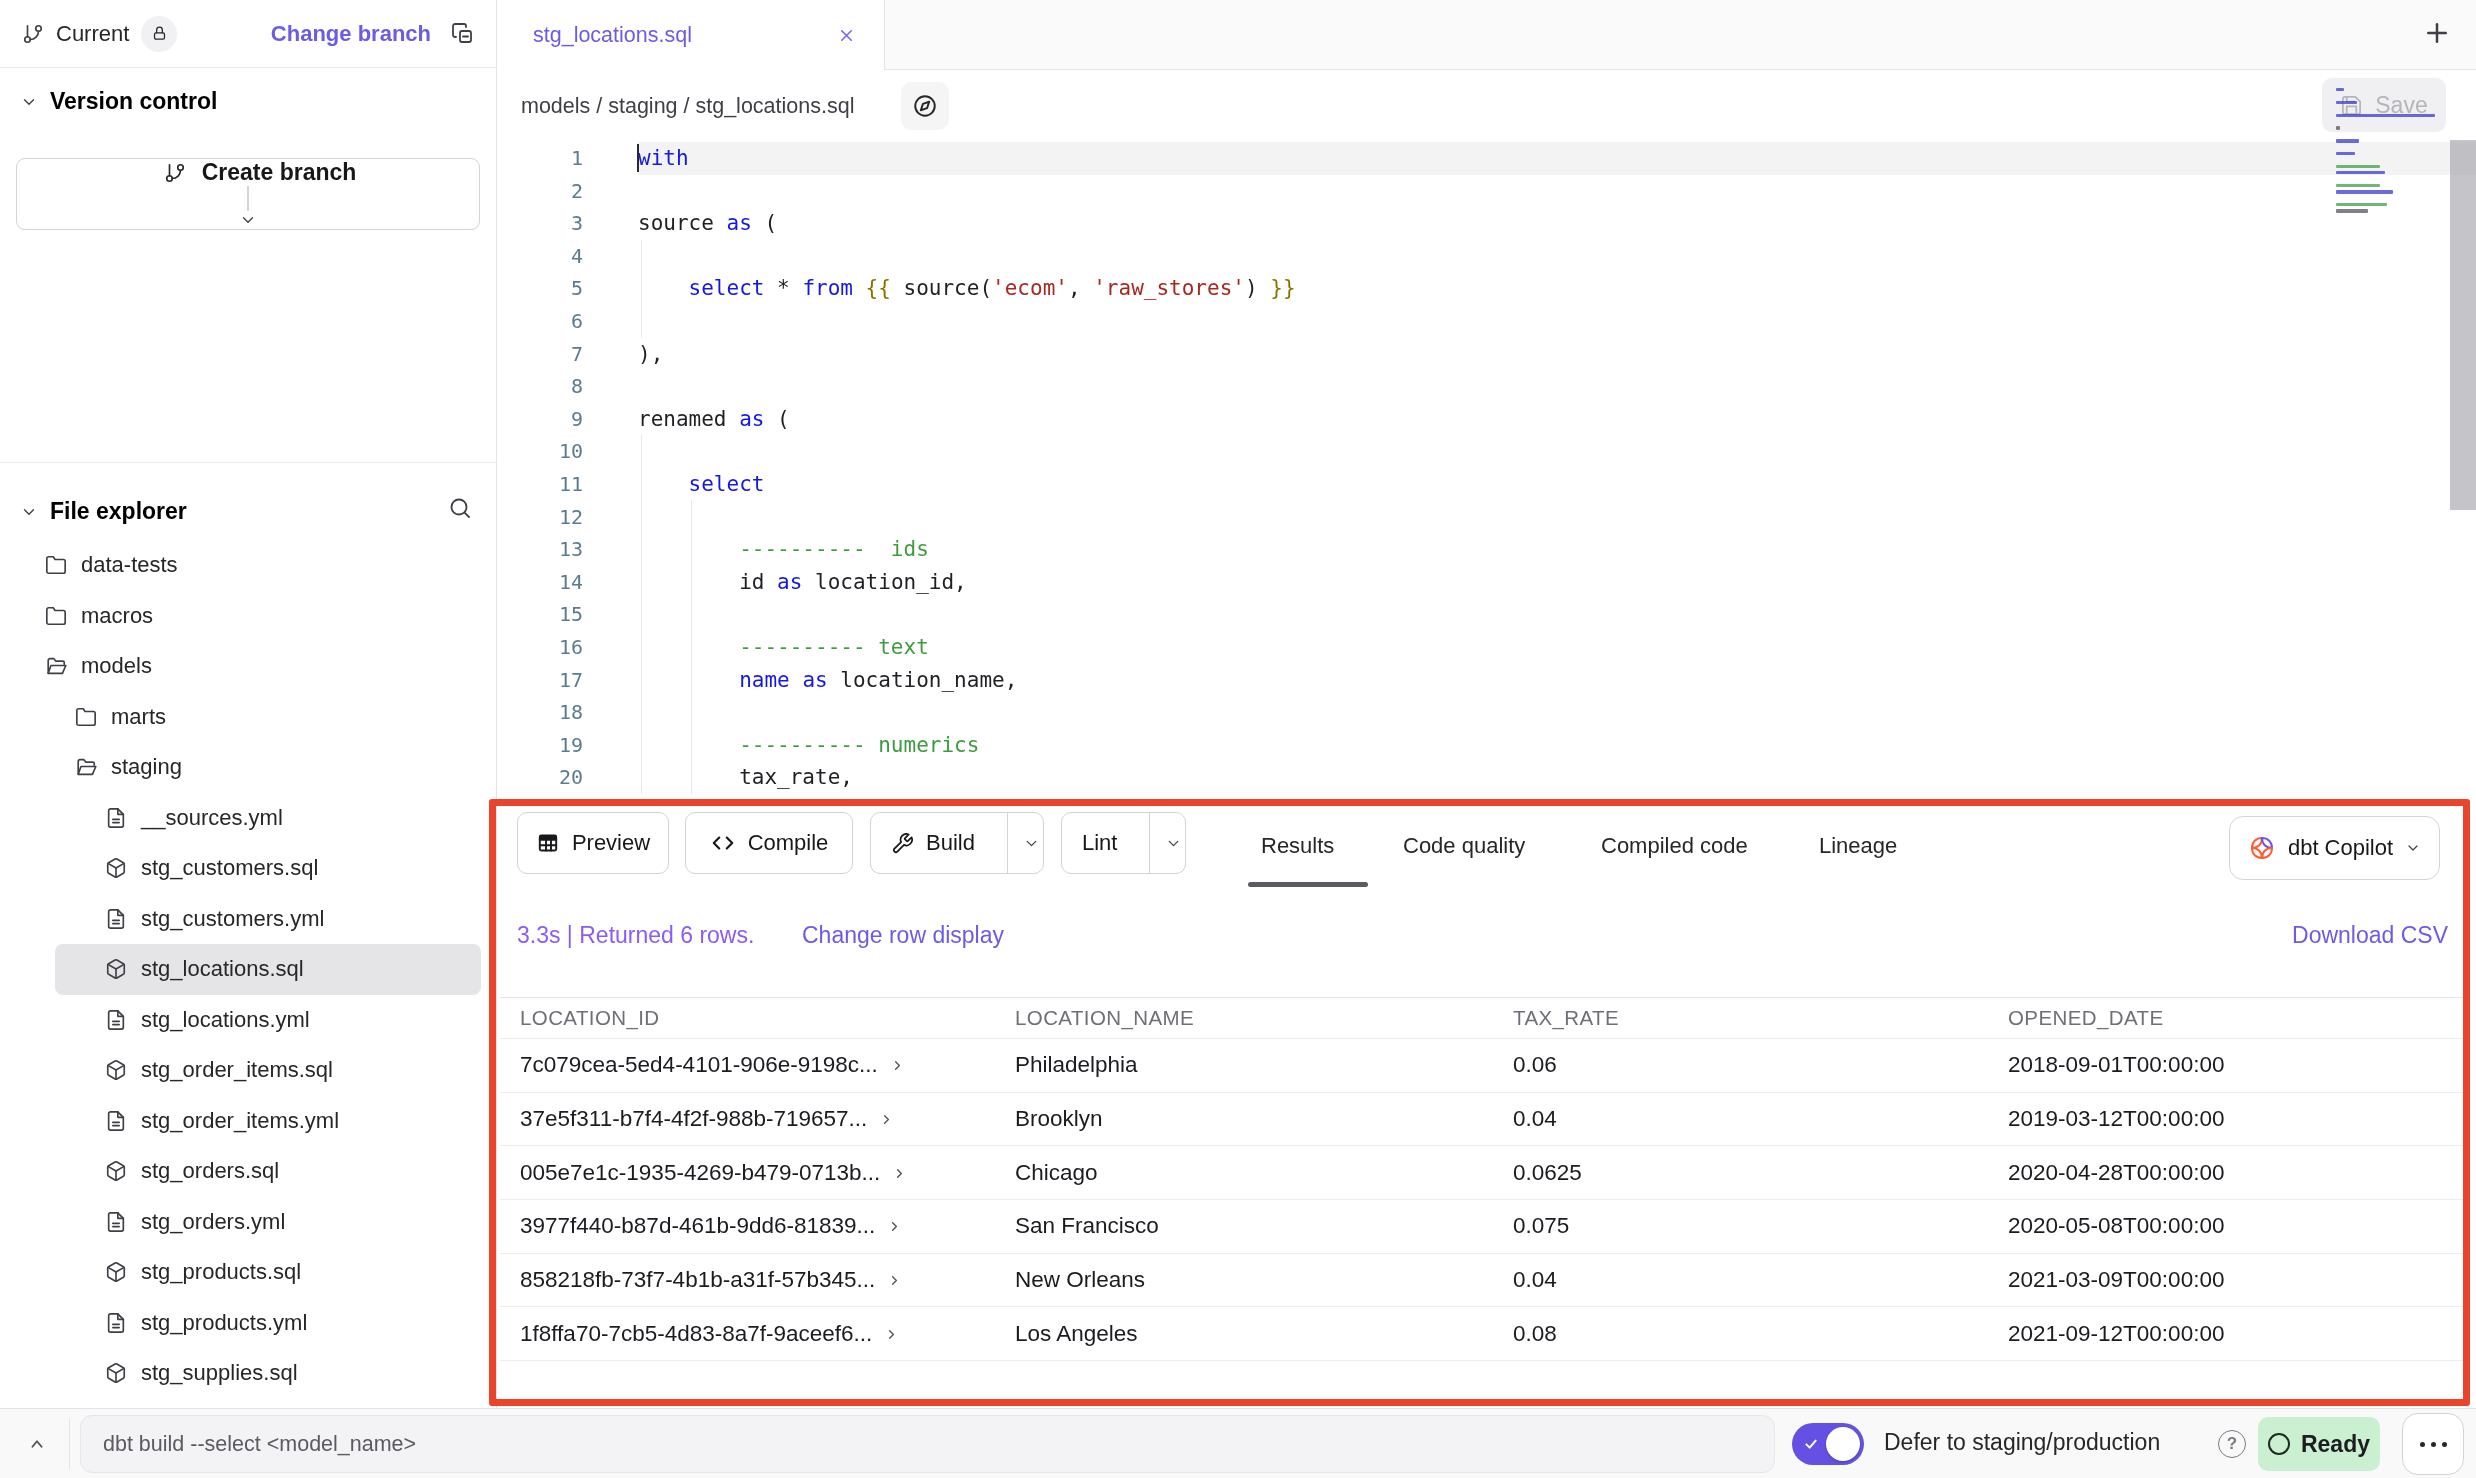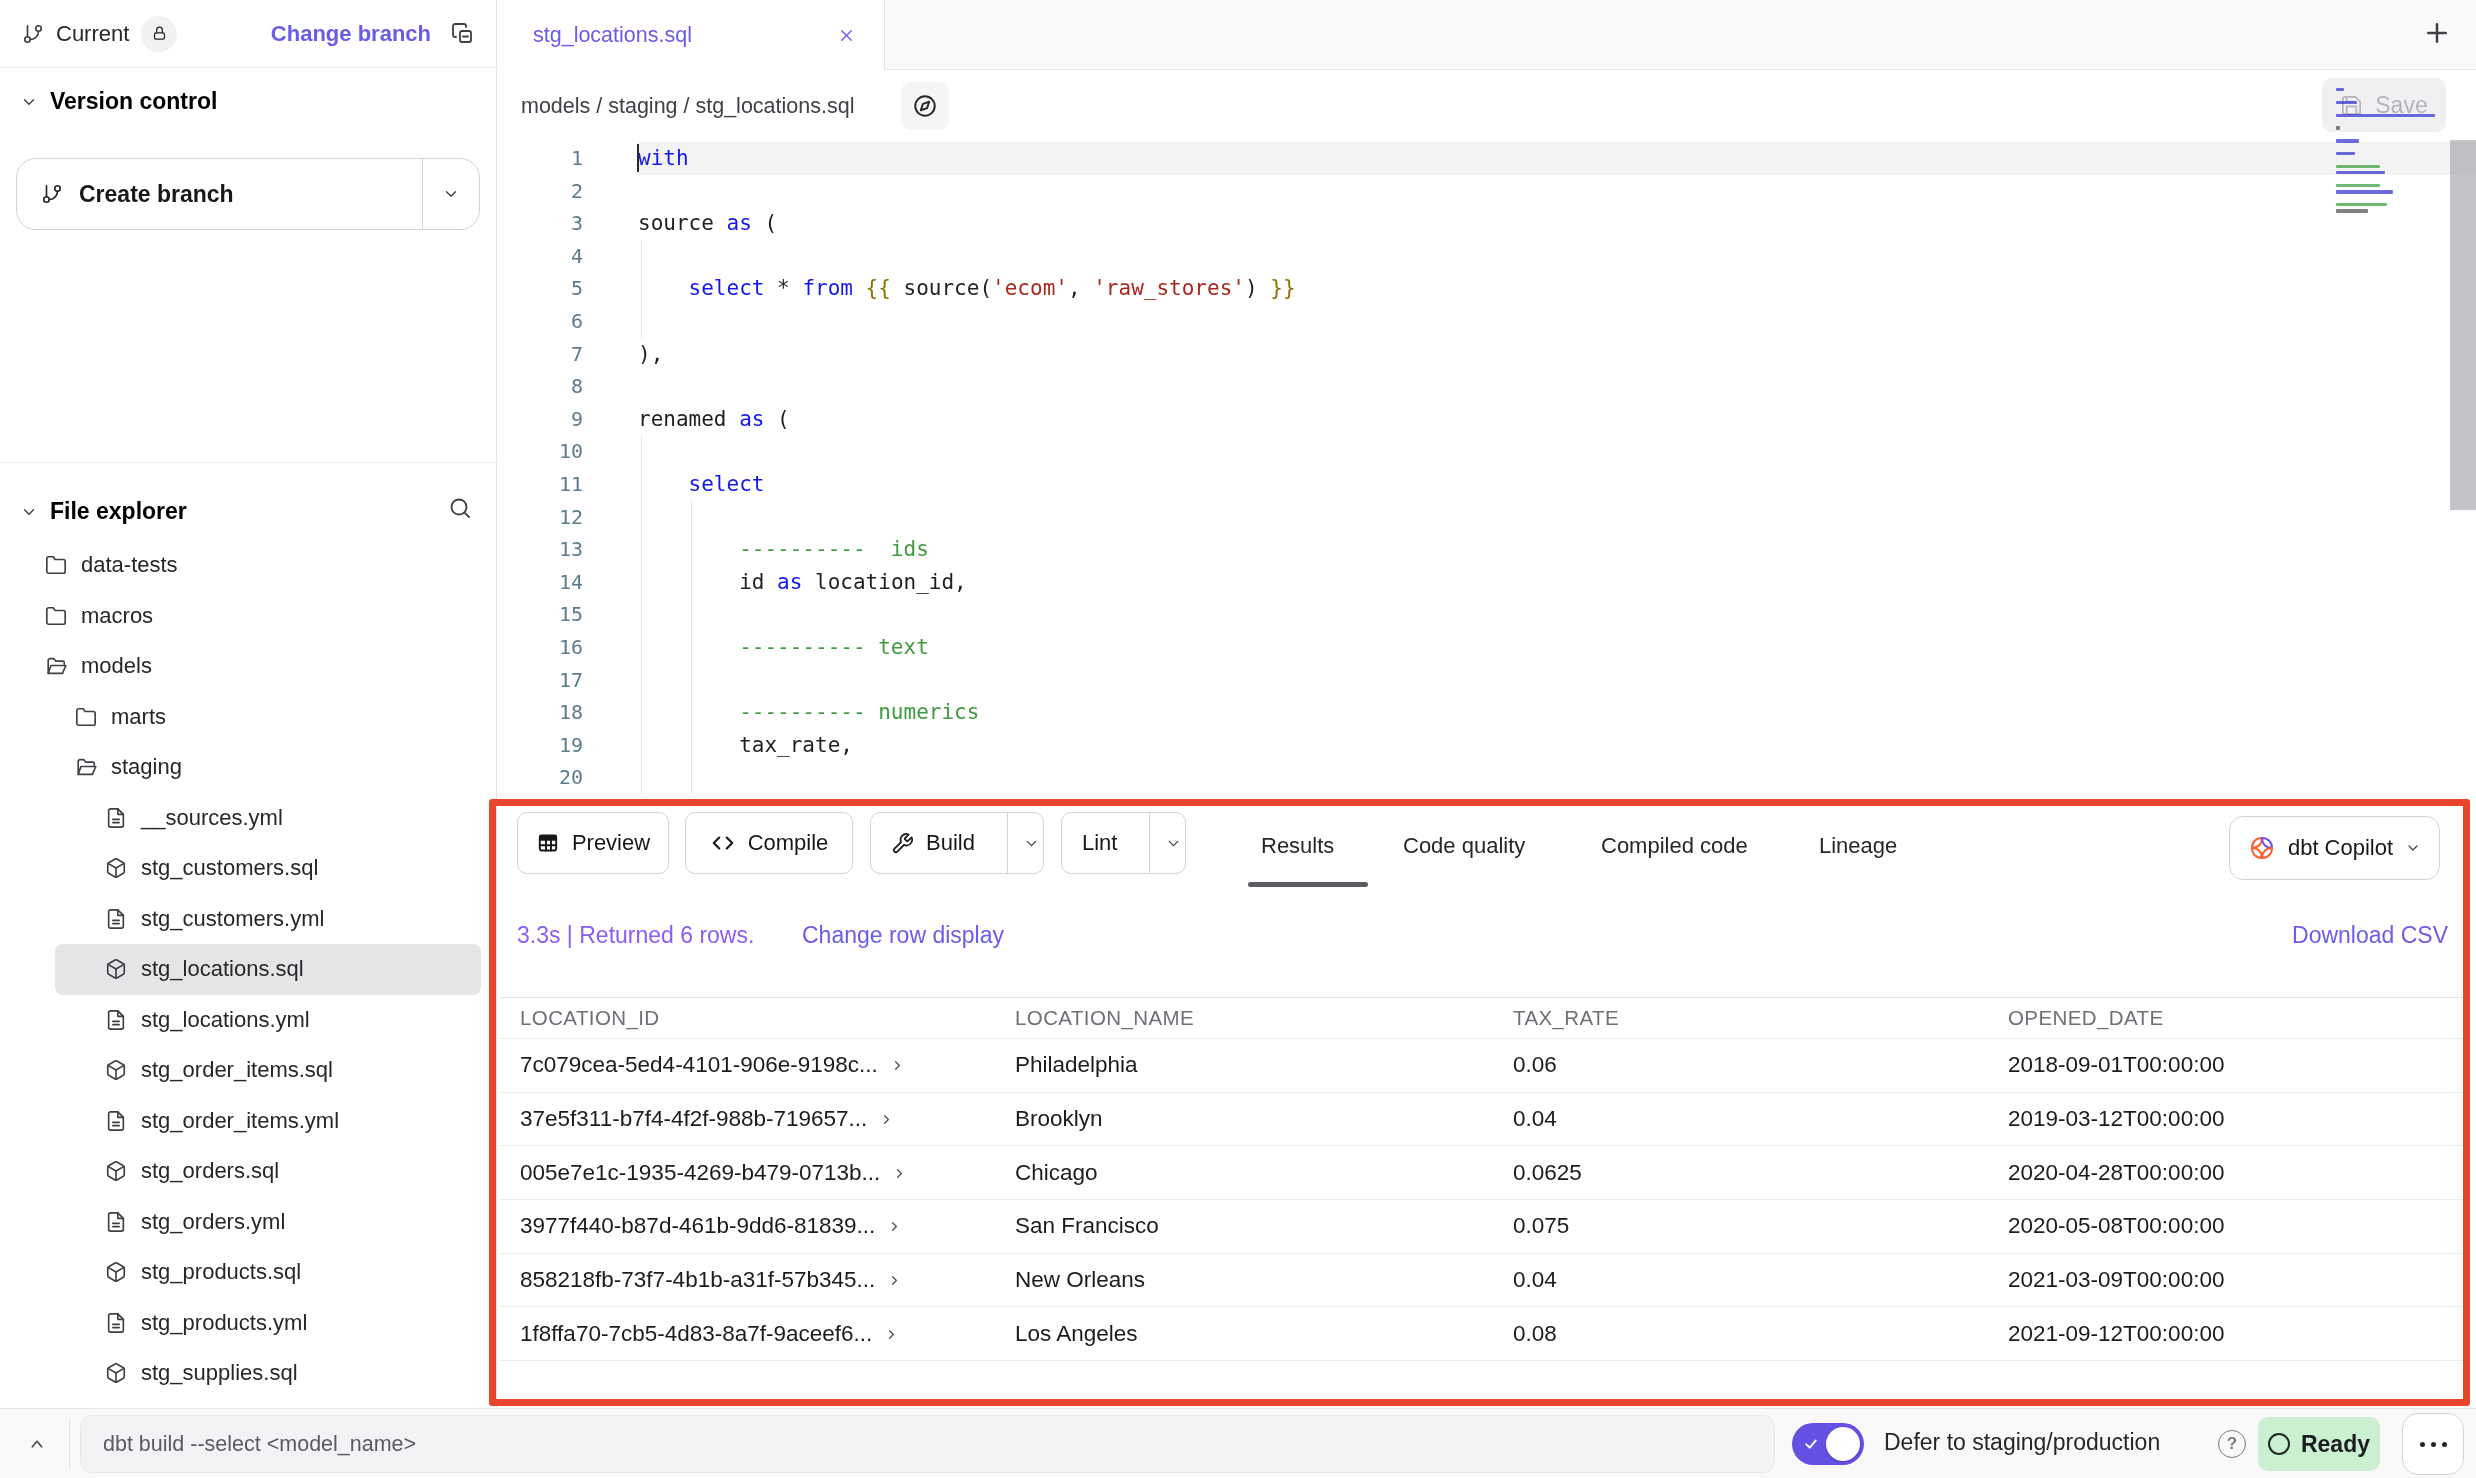--- a/index.html
+++ b/index.html
@@ -19,21 +19,21 @@
   .sb-top .spacer { flex:1; }
   .change-branch { font-size:22px; font-weight:600; color:#6b5ce7; cursor:pointer; }
   .copy-btn { margin-left:20px; color:#3f3f46; }
 
   .section-head { position:absolute; display:flex; align-items:center; gap:12px; color:#000000; }
   .section-head .title { font-size:23px; font-weight:700; }
   .vc-head { left:20px; top:88px; }
   .fe-head { left:20px; top:498px; }
   .fe-search { position:absolute; right:24px; top:496px; color:#3f3f46; }
 
-  .create-branch { position:absolute; left:16px; top:158px; width:464px; height:72px; border:1.5px solid #d4d4d8; border-radius:20px; background:#fff; display:flex; align-items:center; }
+  .create-branch { position:absolute; left:16px; top:158px; width:464px; height:72px; border:1.5px solid #d4d4d8; border-radius:9px; background:#fff; display:flex; align-items:center;flex-direction:column; }
   .create-branch .cb-main { flex:1; display:flex; align-items:center; gap:16px; padding-left:24px; font-size:23px; font-weight:600; color:#18181b; }
   .create-branch .cb-divider { width:1.5px; height:100%; background:#d4d4d8; }
   .create-branch .cb-chev { width:56px; display:flex; align-items:center; justify-content:center; color:#3f3f46; }
 
   .sb-divider { position:absolute; left:0; top:462px; width:497px; height:1px; background:#ececee; }
 
   .tree { position:absolute; left:0; top:540px; width:497px; }
   .tree-item { height:50.5px; display:flex; align-items:center; font-size:22px; color:#27272a; cursor:pointer; }
   .tree-item .ticon { width:22px; height:22px; margin-right:14px; color:#3f3f46; flex:none; }
   .tree-item .ticon svg { width:22px; height:22px; }
@@ -440,20 +440,21 @@
         <div class="cline"><span class="tok-t">),</span></div>
         <div class="cline"></div>
         <div class="cline"><span class="tok-t">renamed </span><span class="tok-k">as</span><span class="tok-t"> (</span></div>
         <div class="cline"></div>
         <div class="cline"><span class="tok-t">    </span><span class="tok-k">select</span></div>
         <div class="cline"></div>
         <div class="cline"><span class="tok-t">        </span><span class="tok-c">----------  ids</span></div>
         <div class="cline"><span class="tok-t">        id </span><span class="tok-k">as</span><span class="tok-t"> location_id,</span></div>
         <div class="cline"></div>
         <div class="cline"><span class="tok-t">        </span><span class="tok-c">---------- text</span></div>
+        <div class="cline"><span class="tok-t">        </span><span class="tok-k">name</span><span class="tok-t"> </span><span class="tok-k">as</span><span class="tok-t"> location_name,</span></div>
         <div class="cline"></div>
         <div class="cline"><span class="tok-t">        </span><span class="tok-c">---------- numerics</span></div>
         <div class="cline"><span class="tok-t">        tax_rate,</span></div>
       </div>
     <div class="caret"></div>
     <div class="iguide" style="left:144px; top:98px;  height:98px;"></div>
     <div class="iguide" style="left:144px; top:293px; height:359px;"></div>
     <div class="iguide" style="left:194px; top:358px; height:294px;"></div>
     <div class="minimap" id="minimap">
         <div class="mm-bar" style="width: 8px; background: rgb(58, 58, 208);"></div>

